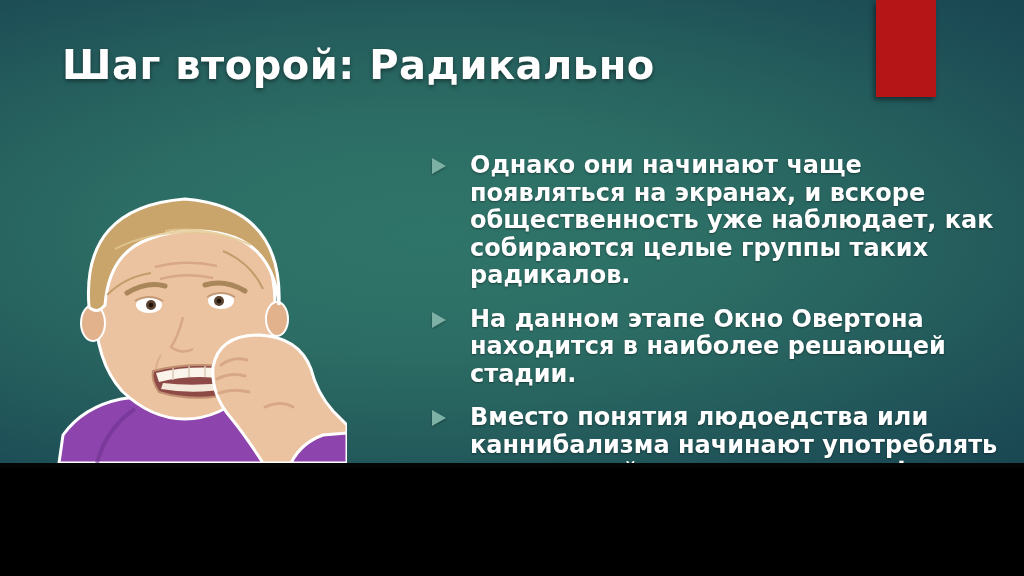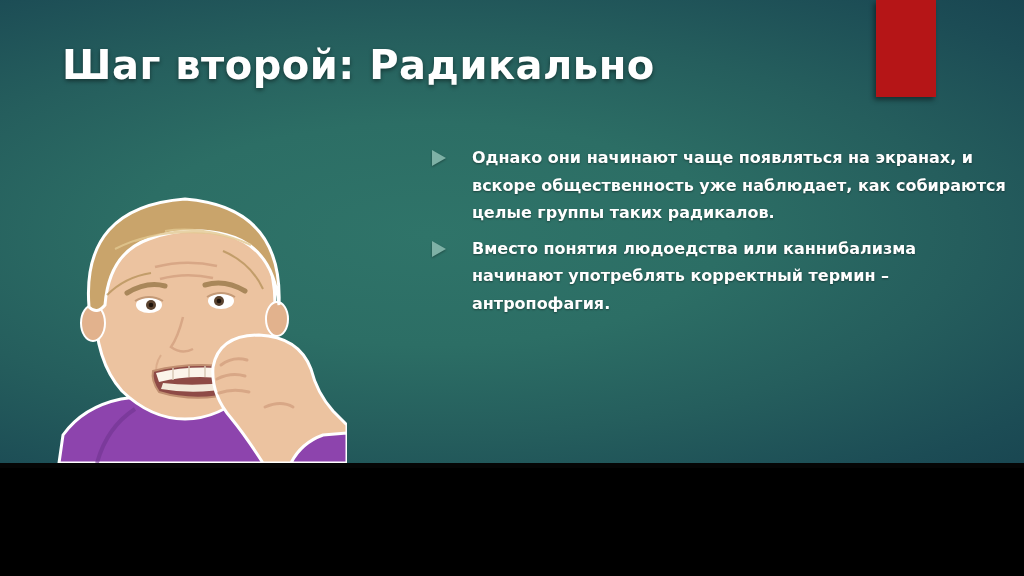--- a/index.html
+++ b/index.html
@@ -23,24 +23,23 @@
     position:absolute;left:876px;top:0;width:60px;height:97px;
     background:#b51517;
     box-shadow:-2px 3px 5px rgba(0,0,0,.45);
   }
   .bullet-list{
     position:absolute;left:432px;top:136px;width:580px;
     margin:0;padding:0;list-style:none;
   }
   .bullet-item{
     display:flex;align-items:flex-start;
-    margin:8px 0 6px 0;
-    color:#ffffff;font-weight:bold;font-size:16px;line-height:27.5px;
+    margin:16px 0 6px 0;
+    color:#ffffff;font-weight:bold;font-size:24px;line-height:27.5px;
     text-shadow:0 1px 2px rgba(0,0,0,.4);
-    justify-content:space-between;
   }
   .bullet-marker{flex:0 0 38px;padding-top:6px;}
   .bullet-marker .tri{
     display:block;width:0;height:0;
     border-left:14px solid #7eb1a6;
     border-top:8px solid transparent;
     border-bottom:8px solid transparent;
     filter:drop-shadow(0 1px 1px rgba(0,0,0,.35));
   }
   .bullet-text{flex:1;max-width:540px;}
@@ -59,20 +58,26 @@
   <div class="slide-title">Шаг второй: Радикально</div>
 
   <div class="accent-rect"></div>
 
   <ul class="bullet-list">
     <li class="bullet-item">
       <span class="bullet-marker">
           <span class="tri"></span>
         </span>
       <span class="bullet-text">Однако они начинают чаще появляться на экранах, и вскоре общественность уже наблюдает, как собираются целые группы таких радикалов.</span>
+    </li>
+    <li class="bullet-item">
+      <span class="bullet-marker">
+          <span class="tri"></span>
+        </span>
+      <span class="bullet-text">На данном этапе Окно Овертона находится в наиболее решающей стадии.</span>
     </li>
     <li class="bullet-item">
       <span class="bullet-marker">
           <span class="tri"></span>
         </span>
       <span class="bullet-text">Вместо понятия людоедства или каннибализма начинают употреблять корректный термин – антропофагия.</span>
     </li>
   </ul>
 
   <svg class="photo" viewBox="0 0 292 278" xmlns="http://www.w3.org/2000/svg" aria-hidden="true">

